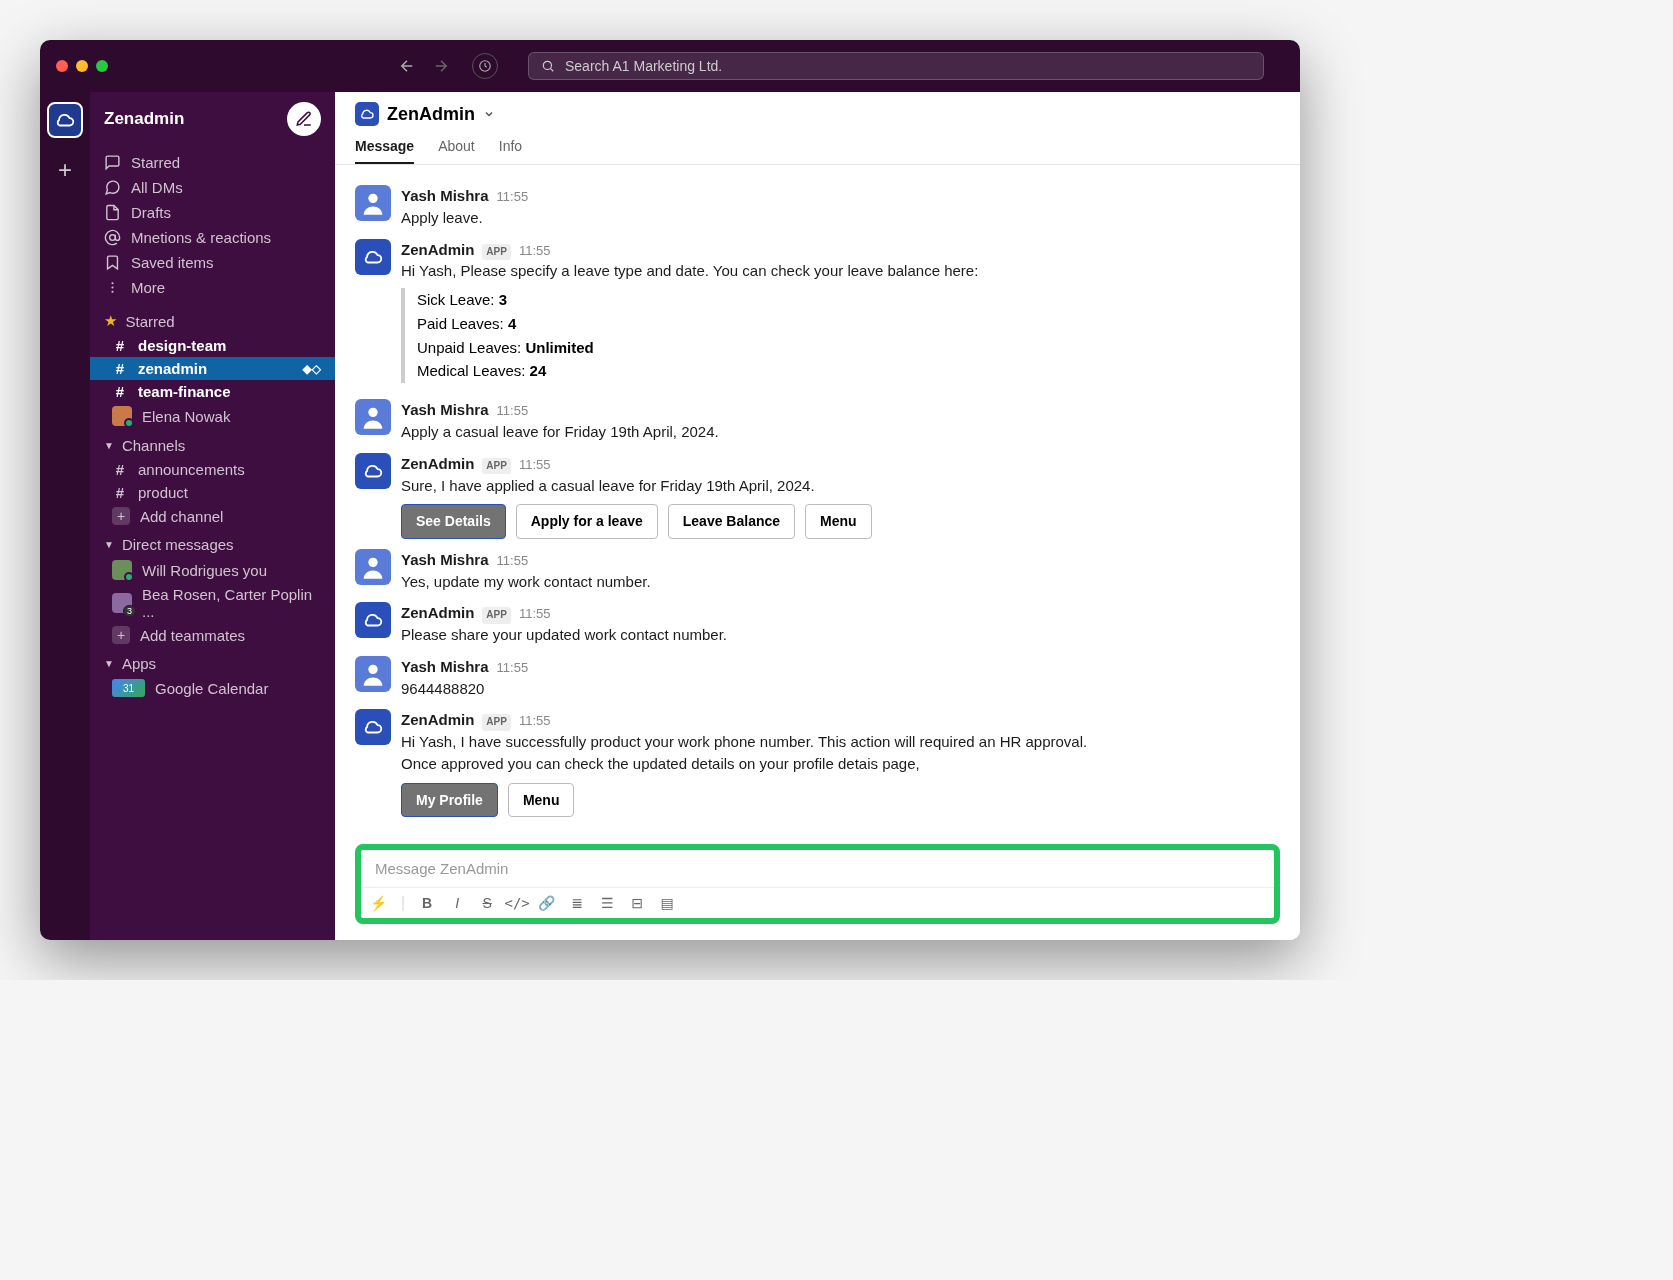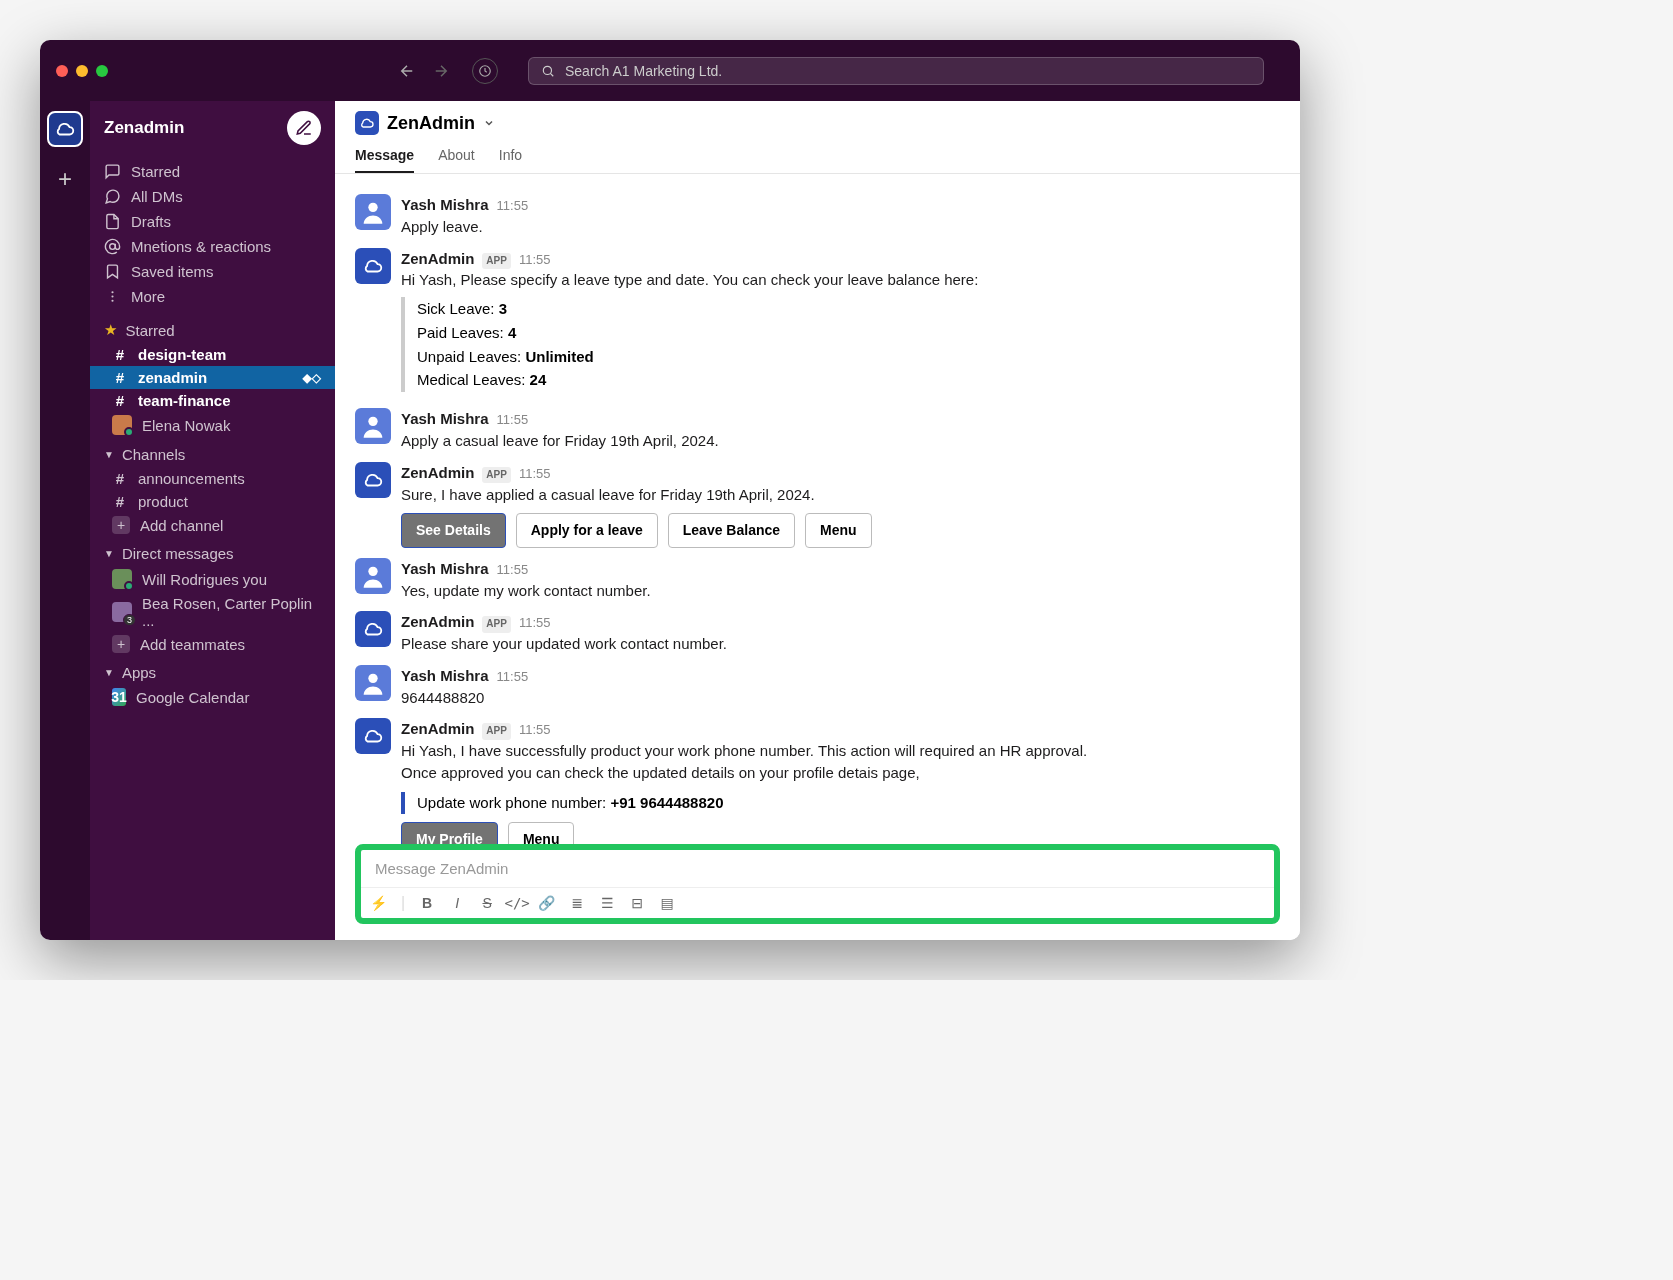--- a/index.html
+++ b/index.html
@@ -1,18 +1,18 @@
 <!DOCTYPE html>
 <html><head>
 <meta charset="utf-8">
 <style>
 * { margin: 0; padding: 0; box-sizing: border-box; font-family: -apple-system, BlinkMacSystemFont, "Segoe UI", Helvetica, Arial, sans-serif; }
 body { background: #f5f5f5; padding: 40px; }
 .window { width: 1260px; height: 900px; background: #fff; border-radius: 10px; overflow: hidden; box-shadow: 0 20px 60px rgba(0,0,0,0.4); display: flex; flex-direction: column; }
-.titlebar { height: 61px; background: #2d0a2e; display: flex; align-items: center; padding: 0 16px; gap: 10px; }
+.titlebar { height: 52px; background: #2d0a2e; display: flex; align-items: center; padding: 0 16px; gap: 10px; }
 .traffic { display: flex; gap: 8px; margin-right: 280px; }
 .dot { width: 12px; height: 12px; border-radius: 50%; }
 .dot.red { background: #ff5f57; }
 .dot.yellow { background: #febc2e; }
 .dot.green { background: #28c840; }
 .nav-arrows { display: flex; gap: 16px; align-items: center; color: #aaa; }
 .nav-arrows svg { width: 18px; height: 18px; }
 .history-btn { margin-left: 12px; width: 26px; height: 26px; border: 1px solid #555; border-radius: 50%; display: flex; align-items: center; justify-content: center; color: #aaa; }
 .search-bar { flex: 1; margin: 0 20px; height: 28px; background: rgba(255,255,255,0.12); border: 1px solid rgba(255,255,255,0.2); border-radius: 6px; display: flex; align-items: center; padding: 0 12px; color: #ccc; font-size: 14px; gap: 10px; }
 .body { flex: 1; display: flex; overflow: hidden; }
@@ -29,21 +29,21 @@
 .section-head { display: flex; align-items: center; gap: 8px; padding: 8px 14px 4px; color: #cfc3cf; font-size: 15px; cursor: pointer; }
 .section-head .caret { font-size: 10px; }
 .ch-item { display: flex; align-items: center; gap: 10px; padding: 3px 14px 3px 22px; cursor: pointer; color: #cfc3cf; }
 .ch-item.bold { color: #fff; font-weight: 700; }
 .ch-item.active { background: #1164a3; color: #fff; font-weight: 700; }
 .ch-item .hash { width: 16px; text-align: center; font-weight: 600; }
 .ch-item .add-sq { width: 18px; height: 18px; background: rgba(255,255,255,0.18); border-radius: 4px; display: flex; align-items: center; justify-content: center; font-size: 14px; }
 .avatar-sm { width: 20px; height: 20px; border-radius: 4px; background: #7a5; position: relative; flex-shrink: 0; }
 .avatar-sm .sub { position: absolute; bottom: -2px; right: -2px; width: 10px; height: 10px; border-radius: 50%; background: #2bac76; border: 2px solid #3f0e40; }
 .avatar-sm .subn { position: absolute; bottom: -4px; right: -4px; background: #333; color: #fff; font-size: 9px; border-radius: 6px; padding: 0 3px; border: 1px solid #3f0e40; }
-.gcal-icon { width: 14px; height: 18px; background: linear-gradient(135deg,#4285f4 0%,#34a853 100%); border-radius: 3px; display: flex; align-items: center; justify-content: center; font-size: 14px; color: #fff; font-weight: 700; }
+.gcal-icon { width: 33px; height: 18px; background: linear-gradient(135deg,#4285f4 0%,#34a853 100%); border-radius: 3px; display: flex; align-items: center; justify-content: center; font-size: 10px; color: #fff; font-weight: 400; }
 .starred-icon { color: #e8b423; }
 .main { flex: 1; display: flex; flex-direction: column; background: #fff; overflow: hidden; }
 .ch-header { padding: 10px 20px 0; border-bottom: 1px solid #e5e5e5; }
 .ch-title { display: flex; align-items: center; gap: 8px; font-weight: 800; font-size: 18px; }
 .ch-title .app-icon { width: 24px; height: 24px; background: #2b4fb8; border-radius: 5px; display: flex; align-items: center; justify-content: center; }
 .tabs { display: flex; gap: 24px; margin-top: 12px; font-size: 14px; color: #666; }
 .tab { padding-bottom: 8px; cursor: pointer; }
 .tab.active { color: #1d1c1d; font-weight: 600; border-bottom: 2px solid #1d1c1d; }
 .messages { flex: 1; overflow-y: auto; padding: 20px 20px 10px; }
 .msg { display: flex; gap: 10px; margin-bottom: 10px; }
@@ -391,23 +391,20 @@
               </svg>
             </div>
           <div class="msg-body">
             <div class="msg-head">
                 <span class="name">ZenAdmin</span>
                 <span class="app-badge">APP</span>
                 <span class="time">11:55</span>
               </div>
             <div class="msg-text">Hi Yash, I have successfully product your work phone number. This action will required an HR approval.</div>
             <div class="msg-text">Once approved you can check the updated details on your profile detais page,</div>
-            <div class="update-block">
-              <span>Update work phone number: </span><b>+91 9644488820</b>
-            </div>
             <div class="actions">
               <div class="btn primary">My Profile</div>
               <div class="btn">Menu</div>
             </div>
           </div>
         </div>
 
       </div>
 
       <div class="composer">

